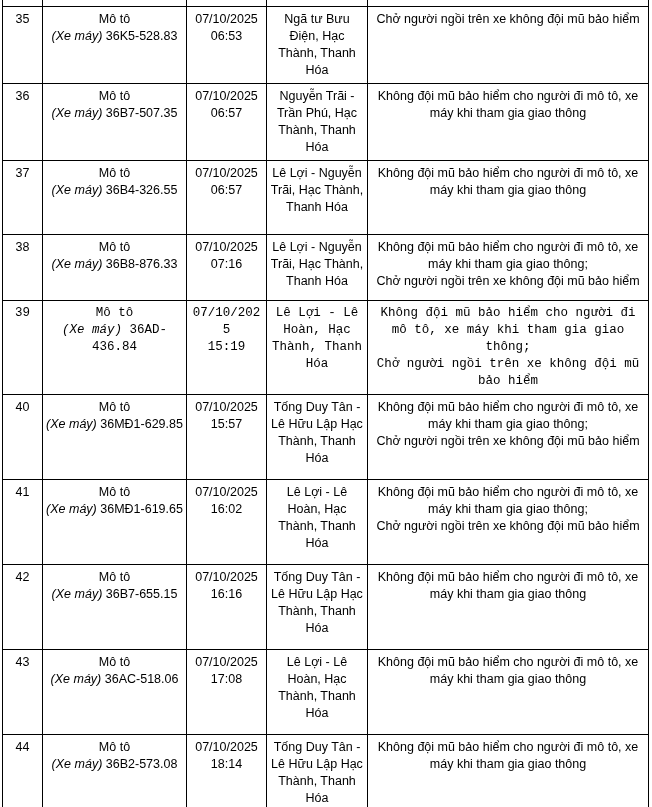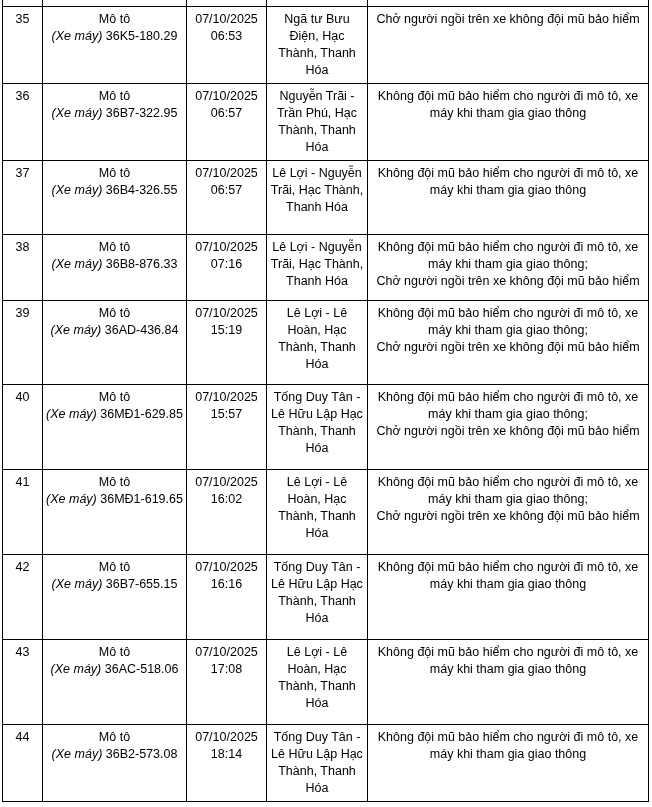--- a/index.html
+++ b/index.html
@@ -46,21 +46,21 @@
   .vehicle-subtype { font-style: italic; }
 
   
   tr.partial-top td    { border-top: none; height: 6px; padding: 0; }
 
   
   tbody#rows > tr:nth-child(2)  { height: 69px; padding-left: 36px; }
   tbody#rows > tr:nth-child(3)  { height: 77px; margin-left: 16px; }
   tbody#rows > tr:nth-child(4)  { height: 74px; }
   tbody#rows > tr:nth-child(5)  { height: 66px; }
-  tbody#rows > tr:nth-child(6)  { height: 84px; }
+  tbody#rows > tr:nth-child(6)  { height: 84px; font-family: Liberation Mono, monospace; }
   tbody#rows > tr:nth-child(7)  { height: 85px; padding-left: 7px; }
   tbody#rows > tr:nth-child(8)  { height: 85px; }
   tbody#rows > tr:nth-child(9)  { height: 85px; }
   tbody#rows > tr:nth-child(10) { height: 85px; }
   tbody#rows > tr:nth-child(11) { height: 58px; }
 </style>
 </head>
 <body>
 
 <div class="page">
@@ -78,36 +78,36 @@
         <td></td>
         <td></td>
         <td class="cell-location"></td>
         <td class="cell-violation"></td>
       </tr>
 
       <tr>
           <td><span>35</span></td>
           <td>
             <div>Mô tô</div>
-            <div><span class="vehicle-subtype">(Xe máy)</span> <span>36K5-180.29</span></div>
+            <div><span class="vehicle-subtype">(Xe máy)</span> <span>36K5-528.83</span></div>
           </td>
           <td>
             <div>07/10/2025</div>
             <div>06:53</div>
           </td>
           <td class="cell-location"><span>Ngã tư Bưu Điện, Hạc Thành, Thanh Hóa</span></td>
           <td class="cell-violation">
             <div>Chở người ngồi trên xe không đội mũ bảo hiểm</div>
           </td>
         </tr>
         <tr>
           <td><span>36</span></td>
           <td>
             <div>Mô tô</div>
-            <div><span class="vehicle-subtype">(Xe máy)</span> <span>36B7-322.95</span></div>
+            <div><span class="vehicle-subtype">(Xe máy)</span> <span>36B7-507.35</span></div>
           </td>
           <td>
             <div>07/10/2025</div>
             <div>06:57</div>
           </td>
           <td class="cell-location"><span>Nguyễn Trãi - Trần Phú, Hạc Thành, Thanh Hóa</span></td>
           <td class="cell-violation">
             <div>Không đội mũ bảo hiểm cho người đi mô tô, xe máy khi tham gia giao thông</div>
           </td>
         </tr>

